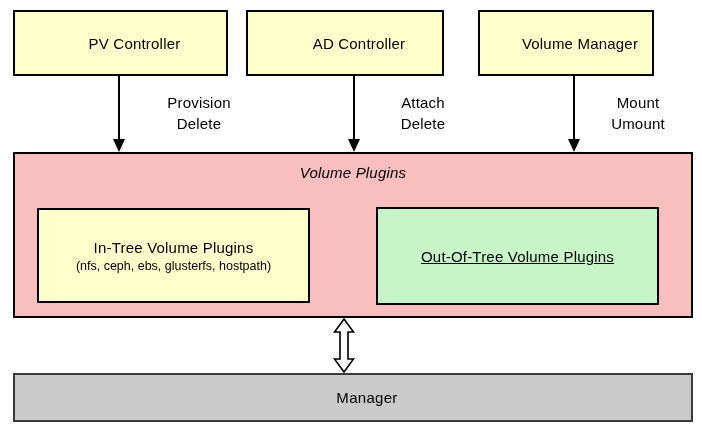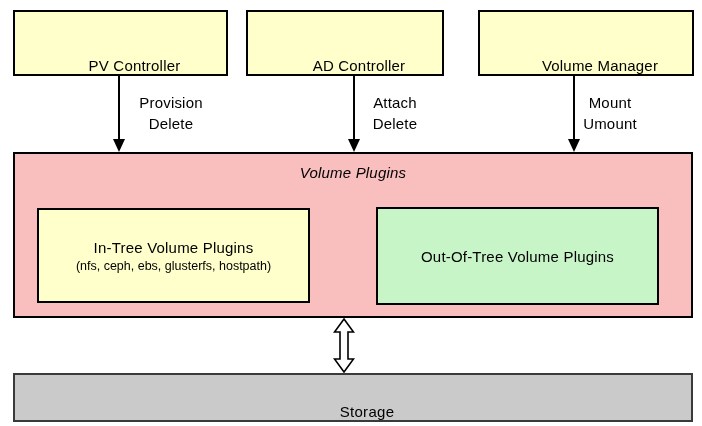--- a/index.html
+++ b/index.html
@@ -7,54 +7,54 @@
     --container-pink:#F9BEBE;
     --box-green:#C8F5C8;
     --storage-gray:#CACACA;
     --border-black:#000000;
     --storage-border:#3A3A3A;
   }
   html,body{margin:0;padding:0;background:#ffffff;}
   body{font-family:"Liberation Sans","DejaVu Sans",sans-serif;color:#000;}
   .canvas{position:relative;width:702px;height:426px;background:#ffffff;overflow:hidden;}
 
-  .box{position:absolute;box-sizing:border-box;display:flex;align-items:flex-end;justify-content:center;text-align:center;padding-left:28px;}
+  .box{position:absolute;box-sizing:border-box;display:flex;align-items:center;justify-content:center;text-align:center;padding-left:28px;}
   .ctrl{background:var(--box-yellow);border:2px solid var(--border-black);font-size:15px;letter-spacing:.2px;}
 
   .container-pink{background:var(--container-pink);border:2px solid var(--border-black);}
   .container-title{position:absolute;left:0;right:0;top:10px;text-align:center;font-size:15px;letter-spacing:.2px;font-style:italic;}
 
   .inner-box{position:absolute;box-sizing:border-box;border:2px solid var(--border-black);
              display:flex;flex-direction:column;align-items:center;justify-content:center;gap:3px;text-align:center;}
   .inner-yellow{background:var(--box-yellow);}
-  .inner-green{background:var(--box-green);}
+  .inner-green{background:var(--box-green);text-decoration:underline;}
   .inner-title{font-size:15px;letter-spacing:.2px;}
   .inner-sub{font-size:12.5px;}
 
   .storage{background:var(--storage-gray);border:2px solid var(--storage-border);font-size:15px;letter-spacing:.3px;}
 
   .arrow-stem{position:absolute;width:2px;background:var(--border-black);}
   .arrow-head{position:absolute;width:0;height:0;border-left:6px solid transparent;border-right:6px solid transparent;border-top:13px solid var(--border-black);}
 
-  .arrow-label{position:absolute;transform:translateX(-50%);text-align:center;font-size:15px;line-height:21px;white-space:pre-line;letter-spacing:.2px;}
+  .arrow-label{position:absolute;transform:translateX(-50%);text-align:center;font-size:15px;line-height:21px;white-space:pre-line;letter-spacing:.2px;margin-left:28px;}
 
   .dbl-arrow{position:absolute;}
 </style>
 </head>
 <body>
 
 <div class="canvas">
 
   <div class="box ctrl" style="left:13px;top:10px;width:215px;height:66px">
     <span>PV Controller</span>
   </div>
   <div class="box ctrl" style="left:246px;top:10px;width:198px;height:66px">
     <span>AD Controller</span>
   </div>
-  <div class="box ctrl" style="left:478px;top:10px;width:216px;height:66px">
+  <div class="box ctrl" style="left:478px;top:10px;width:176px;height:66px">
     <span>Volume Manager</span>
   </div>
 
   <span class="arrow-stem" style="left:118px;top:76px;height:64px"></span>
   <span class="arrow-head" style="left:113px;top:139px"></span>
   <div class="arrow-label" style="left:171px;top:92px">Provision
 Delete</div>
 
   <span class="arrow-stem" style="left:353px;top:76px;height:64px"></span>
   <span class="arrow-head" style="left:348px;top:139px"></span>
@@ -77,16 +77,16 @@
 
   <div class="inner-box inner-green" style="left:376px;top:207px;width:283px;height:98px">
     <div class="inner-title">Out-Of-Tree Volume Plugins</div>
   </div>
 
   <svg class="dbl-arrow" style="left:333px;top:318px" width="22" height="55" viewBox="0 0 22 55">
     <polygon points="11,1 20.5,14 15,14 15,41 20.5,41 11,54 1.5,41 7,41 7,14 1.5,14" fill="#ffffff" stroke="#000000" stroke-width="1.6" stroke-linejoin="miter"></polygon>
   </svg>
 
   <div class="box storage" style="left:13px;top:373px;width:680px;height:49px">
-    <span>Storage</span>
+    <span>Manager</span>
   </div>
 
 </div>
 
 </body></html>

